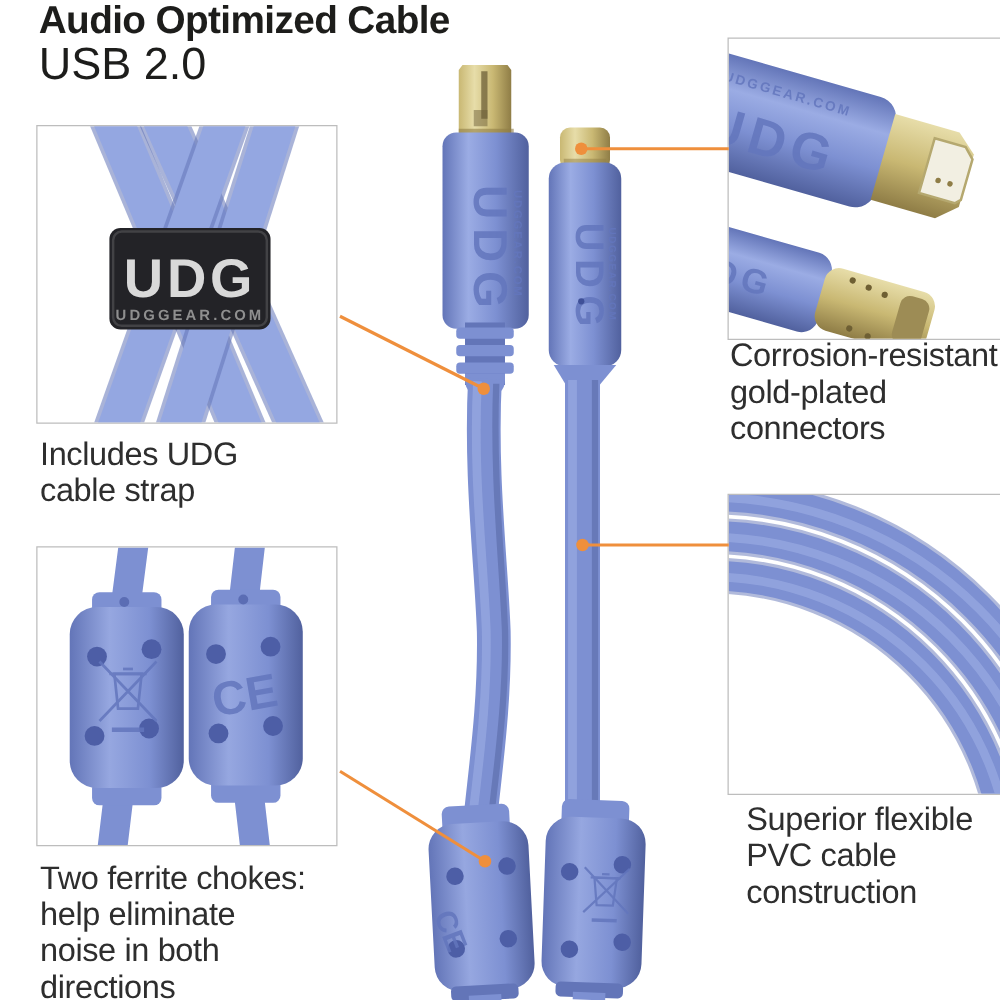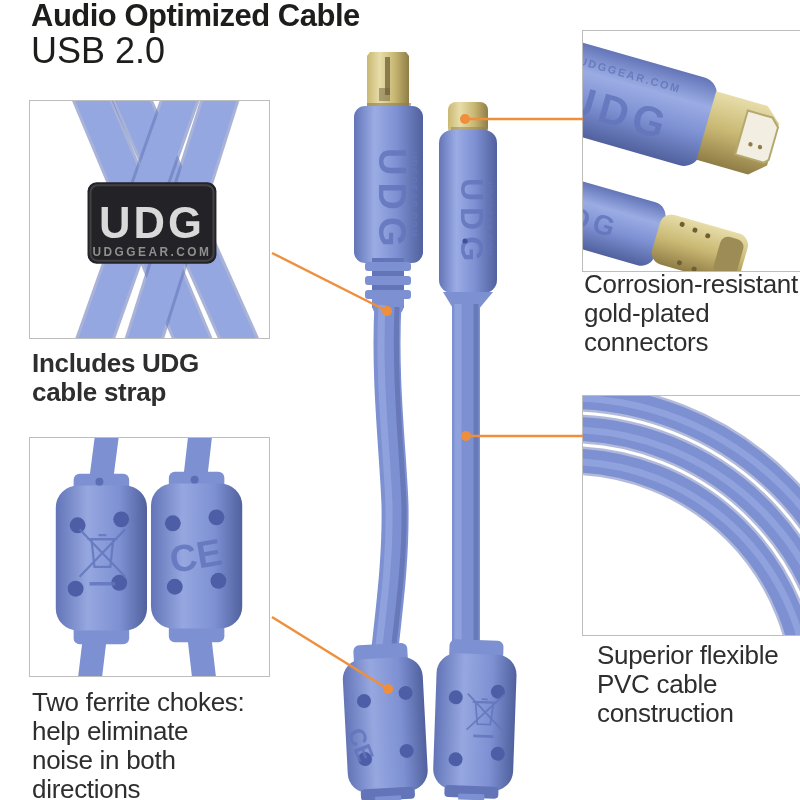--- a/index.html
+++ b/index.html
@@ -14,21 +14,21 @@
     margin:0;font-size:31px;line-height:36px;font-weight:bold;
     letter-spacing:-0.5px;color:var(--text-primary);
   }
   .title-block .subtitle{
     font-size:36px;line-height:34px;font-weight:normal;color:var(--text-primary);
   }
   .caption{
     position:absolute;font-size:26px;line-height:29px;color:var(--text-caption);
     letter-spacing:-0.3px;white-space:pre-line;
   }
-  .cap-strap{left:5px;top:349px;width:250px;font-weight:bold;}
+  .cap-strap{left:5px;top:349px;width:250px;}
   .cap-ferrite{left:5px;top:688px;width:250px;}
   .cap-gold{left:557px;top:270px;width:240px;}
   .cap-pvc{left:570px;top:641px;width:240px;}
   
   .feature-box{
     position:absolute;background:#fff;border:1px solid var(--box-border);
     overflow:hidden;box-sizing:border-box;
   }
   .box-strap{left:2px;top:100px;width:241px;height:239px;}
   .box-ferrite{left:2px;top:437px;width:241px;height:240px;}

